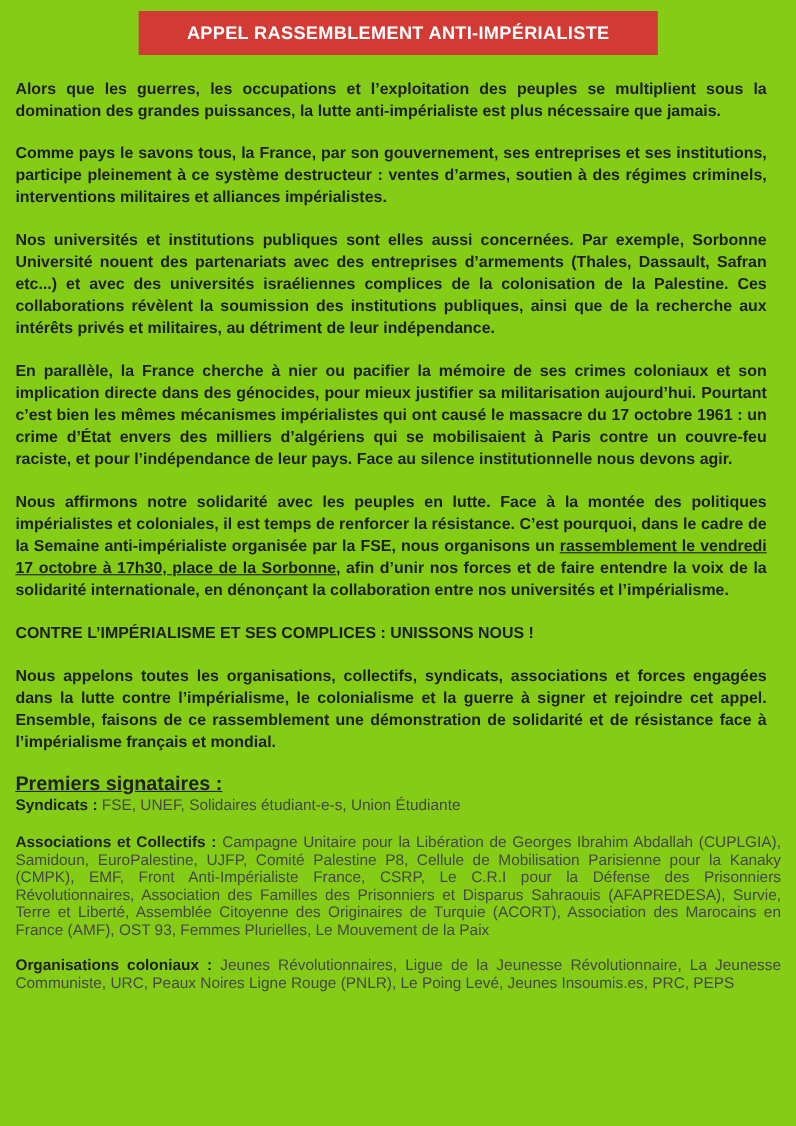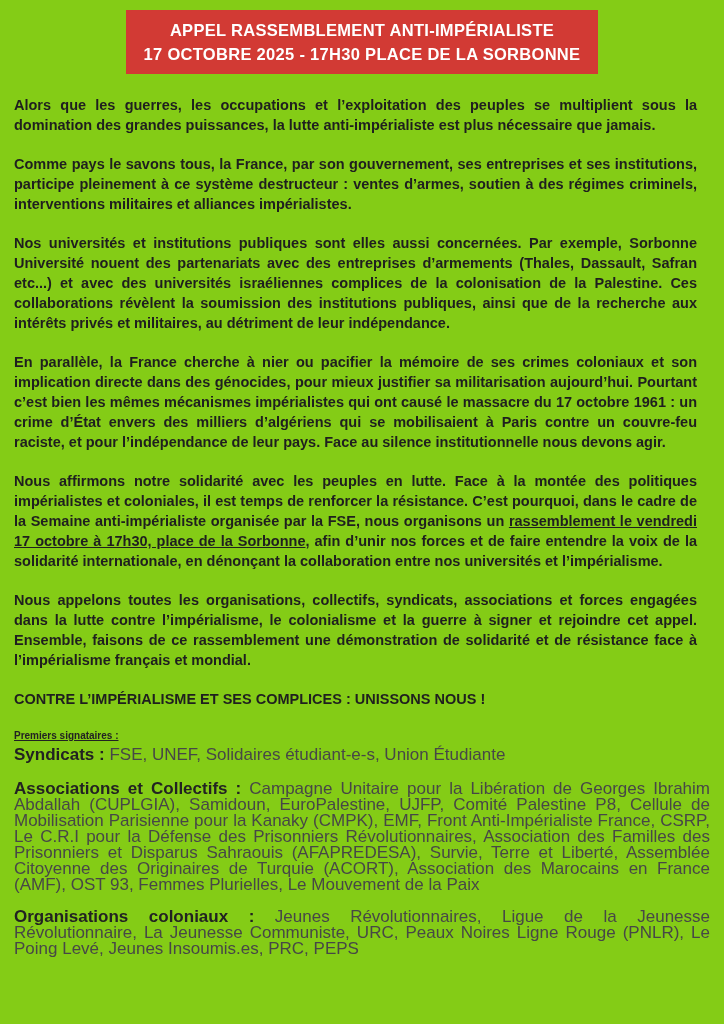--- a/index.html
+++ b/index.html
@@ -39,64 +39,63 @@
     font-size: 14.5px;
     font-weight: bold;
     line-height: 20px;
     text-align: justify;
   }
   .content p.body-p.slogan { text-align: left; }
   .u { text-decoration: underline; }
   .signatories { margin-top: 5px; }
   .sig-heading {
     margin: 0 0 3px 0;
-    font-size: 10px;
+    font-size: 18px;
     font-weight: bold;
     text-decoration: underline;
     color: #222222;
     line-height: 16px;
   }
   .sig-line, .sig-para {
     margin: 0 0 16px 0;
-    font-size: 17px;
+    font-size: 14px;
     font-weight: normal;
     color: #474747;
     line-height: 16px;
     text-align: justify;
   }
   .sig-line { margin-bottom: 18px; text-align: left; }
   .sig-para:last-child { margin-bottom: 0; }
   .sig-label { font-weight: bold; color: #222222; }
 </style>
 </head>
 <body>
 
 <div class="page">
 
   <header class="banner">
     <div class="banner-line">APPEL RASSEMBLEMENT ANTI-IMPÉRIALISTE</div>
-    <div class="banner-line">17 OCTOBRE 2025 - 17H30 PLACE DE LA SORBONNE</div>
   </header>
 
   <main class="content">
 
     <p class="body-p">Alors que les guerres, les occupations et l’exploitation des peuples se multiplient sous la domination des grandes puissances, la lutte anti-impérialiste est plus nécessaire que jamais.</p>
 
     <p class="body-p">Comme pays le savons tous, la France, par son gouvernement, ses entreprises et ses institutions, participe pleinement à ce système destructeur : ventes d’armes, soutien à des régimes criminels, interventions militaires et alliances impérialistes.</p>
 
     <p class="body-p">Nos universités et institutions publiques sont elles aussi concernées. Par exemple, Sorbonne Université nouent des partenariats avec des entreprises d’armements (Thales, Dassault, Safran etc...) et avec des universités israéliennes complices de la colonisation de la Palestine. Ces collaborations révèlent la soumission des institutions publiques, ainsi que de la recherche aux intérêts privés et militaires, au détriment de leur indépendance.</p>
 
 
     <p class="body-p">En parallèle, la France cherche à nier ou pacifier la mémoire de ses crimes coloniaux et son implication directe dans des génocides, pour mieux justifier sa militarisation aujourd’hui. Pourtant c’est bien les mêmes mécanismes impérialistes qui ont causé le massacre du 17 octobre 1961 : un crime d’État envers des milliers d’algériens qui se mobilisaient à Paris contre un couvre-feu raciste, et pour l’indépendance de leur pays. Face au silence institutionnelle nous devons agir.</p>
 
     <p class="body-p"><span>Nous affirmons notre solidarité avec les peuples en lutte. Face à la montée des politiques impérialistes et coloniales, il est temps de renforcer la résistance. C’est pourquoi, dans le cadre de la Semaine anti-impérialiste organisée par la FSE, nous organisons un </span><span class="u">rassemblement le vendredi 17 octobre à 17h30, place de la Sorbonne</span><span>, afin d’unir nos forces et de faire entendre la voix de la solidarité internationale, en dénonçant la collaboration entre nos universités et l’impérialisme.</span></p>
 
+    <p class="body-p slogan">CONTRE L’IMPÉRIALISME ET SES COMPLICES : UNISSONS NOUS !</p>
+
     <p class="body-p">Nous appelons toutes les organisations, collectifs, syndicats, associations et forces engagées dans la lutte contre l’impérialisme, le colonialisme et la guerre à signer et rejoindre cet appel. Ensemble, faisons de ce rassemblement une démonstration de solidarité et de résistance face à l’impérialisme français et mondial.</p>
-
-    <p class="body-p slogan">CONTRE L’IMPÉRIALISME ET SES COMPLICES : UNISSONS NOUS !</p>
 
     <section class="signatories">
 
       <p class="sig-heading">Premiers signataires :</p>
 
       <p class="sig-line"><span class="sig-label">Syndicats : </span><span>FSE, UNEF, Solidaires étudiant-e-s, Union Étudiante</span></p>
 
       <p class="sig-para"><span class="sig-label">Associations et Collectifs : </span><span>Campagne Unitaire pour la Libération de Georges Ibrahim Abdallah (CUPLGIA), Samidoun, EuroPalestine, UJFP, Comité Palestine P8, Cellule de Mobilisation Parisienne pour la Kanaky (CMPK), EMF, Front Anti-Impérialiste France, CSRP, Le C.R.I pour la Défense des Prisonniers Révolutionnaires, Association des Familles des Prisonniers et Disparus Sahraouis (AFAPREDESA), Survie, Terre et Liberté, Assemblée Citoyenne des Originaires de Turquie (ACORT), Association des Marocains en France (AMF), OST 93, Femmes Plurielles, Le Mouvement de la Paix</span></p>
 
       <p class="sig-para"><span class="sig-label">Organisations coloniaux : </span><span>Jeunes Révolutionnaires, Ligue de la Jeunesse Révolutionnaire, La Jeunesse Communiste, URC, Peaux Noires Ligne Rouge (PNLR), Le Poing Levé, Jeunes Insoumis.es, PRC, PEPS</span></p>

